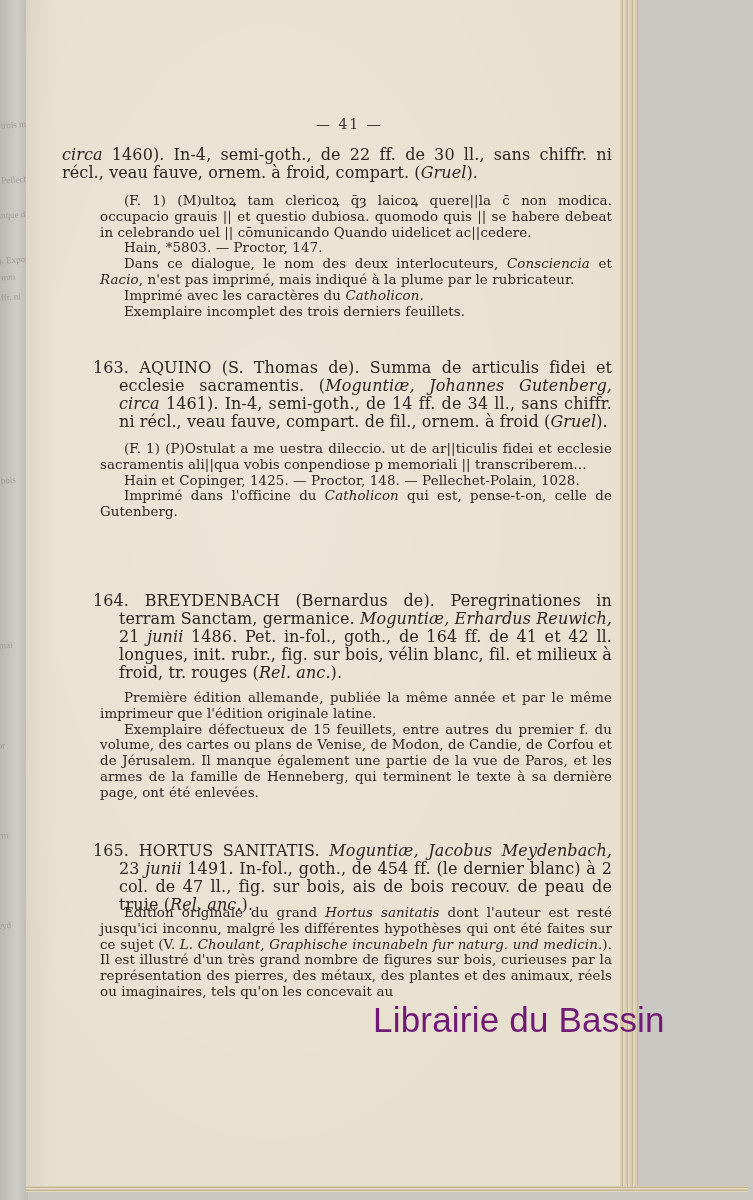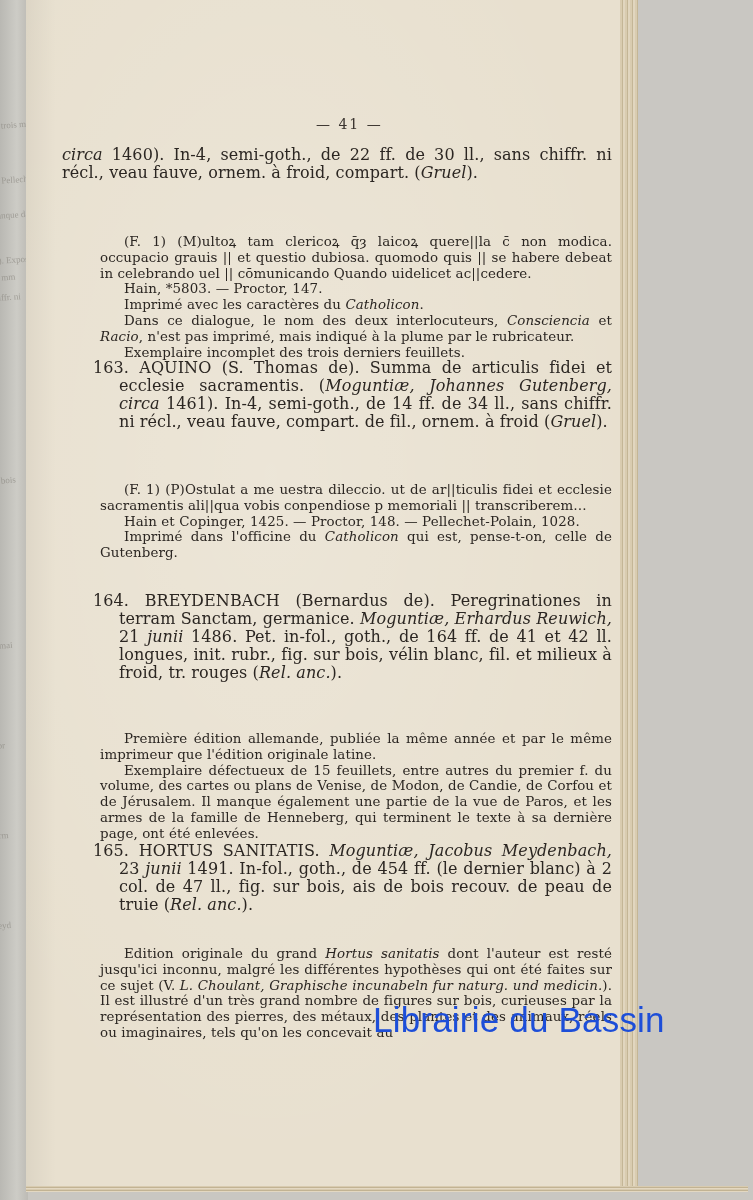--- a/index.html
+++ b/index.html
@@ -44,21 +44,21 @@
       letter-spacing: 2px;
     }
     .entry-head, .cont {
       position: absolute; left: 36px; width: 550px;
       font-size: 16px; line-height: 18px; text-align: justify;
     }
     .entry-head p, .cont p { margin: 0; }
     .entry-head .hang { text-indent: -26px; padding-left: 26px; margin-left: 31px; }
     .notes {
       position: absolute; left: 74px; width: 512px;
-      font-size: 13.4px; line-height: 15.8px; text-align: justify; margin-top: 41px;
+      font-size: 13.4px; line-height: 15.8px; text-align: justify;
     }
     .notes p { margin: 0; text-indent: 24px; }
     i { font-style: italic; }
     .watermark {
       position: absolute; left: 373px; top: 1000px;
       font-family: "Liberation Sans", sans-serif; font-size: 35px;
       color: #1a5ef0; letter-spacing: 0.2px; white-space: nowrap;
     }
   </style>
 </head>
@@ -83,22 +83,22 @@
   <div class="text">
 
     <div class="folio">— 41 —</div>
 
     <div class="cont" style="top:146px">
       <p><i>circa</i><span> 1460). In-4, semi-goth., de 22 ff. de 30 ll., sans chiffr. ni récl., veau fauve, ornem. à froid, compart. (</span><i>Gruel</i><span>).</span></p>
     </div>
     <div class="notes" style="top:193px">
       <p>(F. 1) (M)ultoꝝ tam clericoꝝ q̄ȝ laicoꝝ quere||la c̄ non modica. occupacio grauis || et questio dubiosa. quomodo quis || se habere debeat in celebrando uel || cōmunicando Quando uidelicet ac||cedere.</p>
       <p>Hain, *5803. — Proctor, 147.</p>
+      <p><span>Dans ce dialogue, le nom des deux interlocuteurs, </span><i>Consciencia</i><span> et </span><i>Racio</i><span>, n'est pas imprimé, mais indiqué à la plume par le rubricateur.</span></p>
       <p><span>Imprimé avec les caractères du </span><i>Catholicon</i><span>.</span></p>
-      <p><span>Dans ce dialogue, le nom des deux interlocuteurs, </span><i>Consciencia</i><span> et </span><i>Racio</i><span>, n'est pas imprimé, mais indiqué à la plume par le rubricateur.</span></p>
       <p>Exemplaire incomplet des trois derniers feuillets.</p>
     </div>
 
     <div class="entry-head" style="top:359px">
       <p class="hang"><span>163.</span><span> AQUINO (S. Thomas de). Summa de articulis fidei et ecclesie sacramentis. (</span><i>Moguntiæ, Johannes Gutenberg, circa</i><span> 1461). In-4, semi-goth., de 14 ff. de 34 ll., sans chiffr. ni récl., veau fauve, compart. de fil., ornem. à froid (</span><i>Gruel</i><span>).</span></p>
     </div>
     <div class="notes" style="top:441px">
       <p>(F. 1) (P)Ostulat a me uestra dileccio. ut de ar||ticulis fidei et ecclesie sacramentis ali||qua vobis conpendiose p memoriali || transcriberem…</p>
       <p>Hain et Copinger, 1425. — Proctor, 148. — Pellechet-Polain, 1028.</p>
       <p><span>Imprimé dans l'officine du </span><i>Catholicon</i><span> qui est, pense-t-on, celle de Gutenberg.</span></p>
@@ -116,13 +116,13 @@
       <p class="hang"><span>165.</span><span> HORTUS SANITATIS. </span><i>Moguntiæ, Jacobus Meydenbach,</i><span> 23 </span><i>junii</i><span> 1491. In-fol., goth., de 454 ff. (le dernier blanc) à 2 col. de 47 ll., fig. sur bois, ais de bois recouv. de peau de truie (</span><i>Rel. anc.</i><span>).</span></p>
     </div>
     <div class="notes" style="top:905px">
       <p><span>Edition originale du grand </span><i>Hortus sanitatis</i><span> dont l'auteur est resté jusqu'ici inconnu, malgré les différentes hypothèses qui ont été faites sur ce sujet (V. </span><i>L. Choulant, Graphische incunabeln fur naturg. und medicin.</i><span>). Il est illustré d'un très grand nombre de figures sur bois, curieuses par la représentation des pierres, des métaux, des plantes et des animaux, réels ou imaginaires, tels qu'on les concevait au</span></p>
     </div>
   </div>
 </div>
 
 <div class="bottom-edge"></div>
 
-<div class="watermark" style="color: #1d4ed8;">Librairie du Bassin</div>
+<div class="watermark" style="color: #701a75;">Librairie du Bassin</div>
 
 </body></html>

